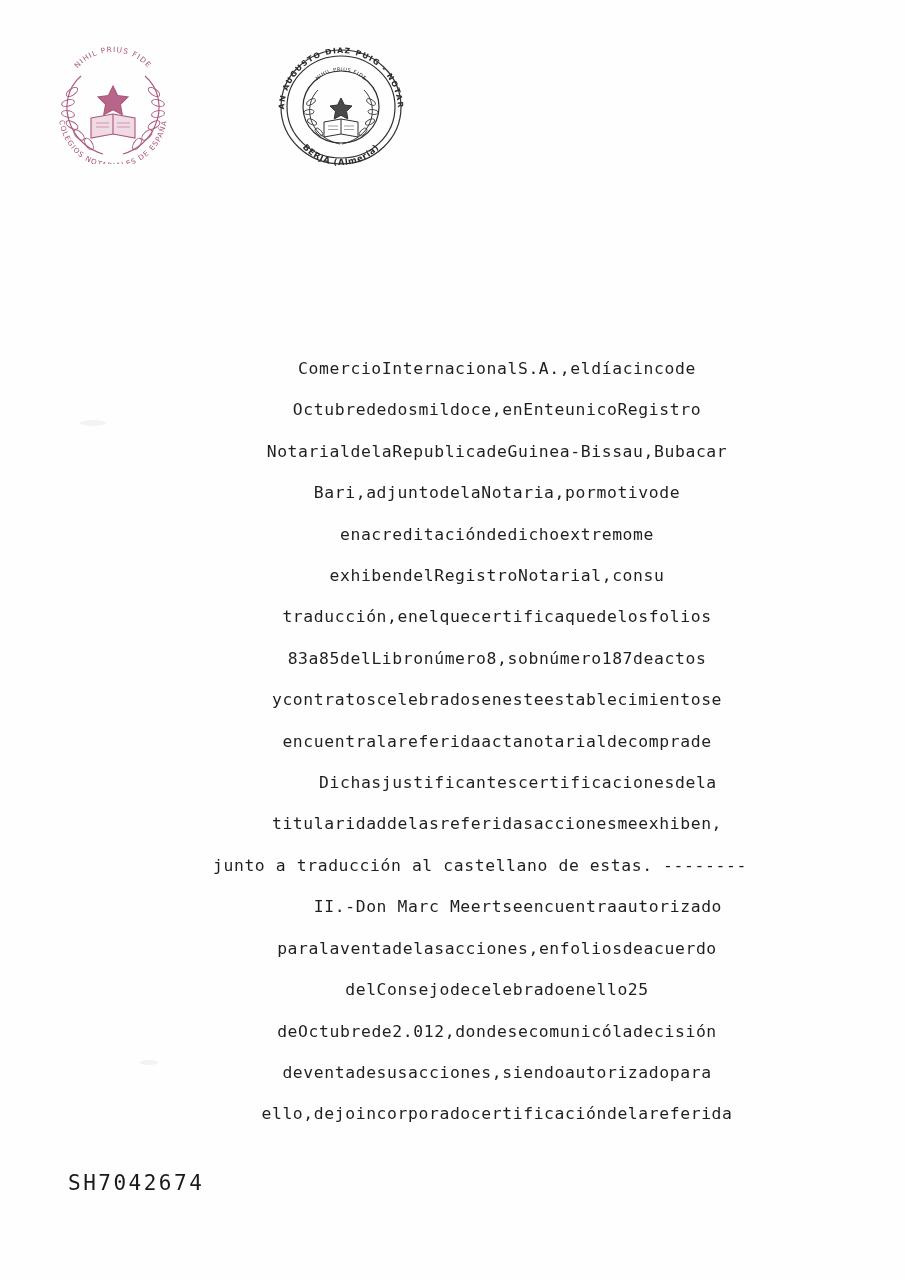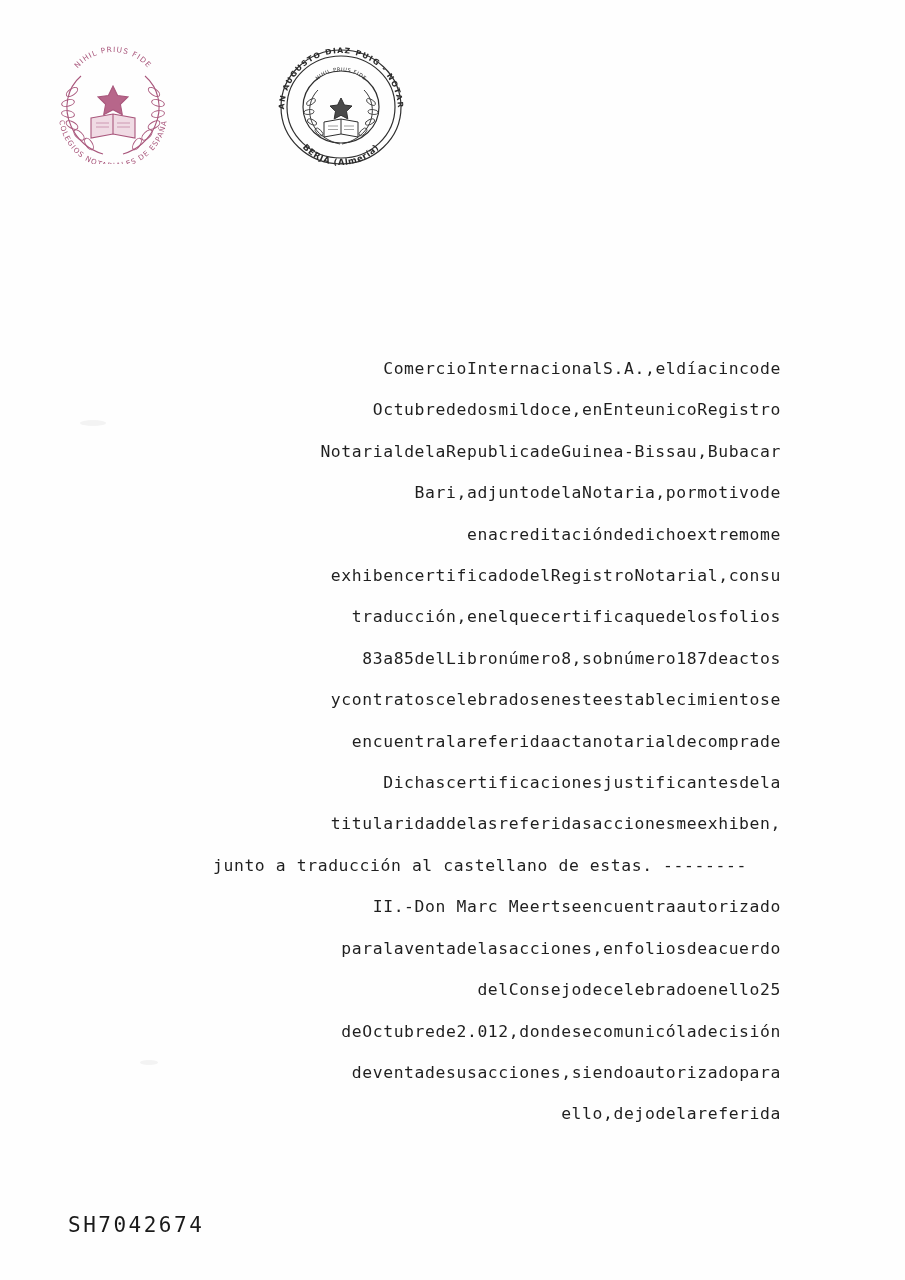--- a/index.html
+++ b/index.html
@@ -53,39 +53,39 @@
     top: 348px;
     width: 568px;
   }
 
   .para {
     margin: 0;
   }
 
   .line {
     display: flex;
-    justify-content: flex-end;
+    justify-content: center;
     font-size: 16.4px;
     line-height: 41.4px;
     letter-spacing: 0.6px;
     white-space: pre;
     color: #1f1f1f;
   }
   .line.last {
     justify-content: flex-start;
   }
   .line > span {
     white-space: pre;
   }
 
   
   .footer-code {
     position: absolute;
     left: 68px;
-    top: 1213px;
+    top: 1171px;
     font-family: "DejaVu Sans Mono", monospace;
     font-size: 21px;
     letter-spacing: 2.5px;
     color: #1a1a1a;
   }
 
   
   .smudge {
     position: absolute;
     background: #e9e9e9;
@@ -194,36 +194,36 @@
     </div>
   </div>
 
   <div class="doc-body" id="doc-body">
       <div class="para">
         <div class="line"><span>Comercio</span><span>Internacional</span><span>S.A.,</span><span>el</span><span>día</span><span>cinco</span><span>de</span></div>
         <div class="line"><span>Octubre</span><span>de</span><span>dos</span><span>mil</span><span>doce,</span><span>en</span><span>Ente</span><span>unico</span><span>Registro</span></div>
         <div class="line"><span>Notarial</span><span>de</span><span>la</span><span>Republica</span><span>de</span><span>Guinea-Bissau,</span><span>Bubacar</span></div>
         <div class="line"><span>Bari,</span><span>adjunto</span><span>de</span><span>la</span><span>Notaria,</span><span>por</span><span>motivo</span><span>de</span></div>
         <div class="line"><span>en</span><span>acreditación</span><span>de</span><span>dicho</span><span>extremo</span><span>me</span></div>
-        <div class="line"><span>exhiben</span><span>certificado</span><span>del</span><span>Registro</span><span>Notarial,</span><span>con</span><span>su</span></div>
+        <div class="line"><span>exhiben</span><span>del</span><span>Registro</span><span>Notarial,</span><span>con</span><span>su</span></div>
         <div class="line"><span>traducción,</span><span>en</span><span>el</span><span>que</span><span>certifica</span><span>que</span><span>de</span><span>los</span><span>folios</span></div>
         <div class="line"><span>83</span><span>a</span><span>85</span><span>del</span><span>Libro</span><span>número</span><span>8,</span><span>sob</span><span>número</span><span>187</span><span>de</span><span>actos</span></div>
         <div class="line"><span>y</span><span>contratos</span><span>celebrados</span><span>en</span><span>este</span><span>establecimiento</span><span>se</span></div>
         <div class="line"><span>encuentra</span><span>la</span><span>referida</span><span>acta</span><span>notarial</span><span>de</span><span>compra</span><span>de</span></div>
       </div>
       <div class="para">
-        <div class="line"><span>    Dichas</span><span>certificaciones</span><span>justificantes</span><span>de</span><span>la</span></div>
+        <div class="line"><span>    Dichas</span><span>justificantes</span><span>certificaciones</span><span>de</span><span>la</span></div>
         <div class="line"><span>titularidad</span><span>de</span><span>las</span><span>referidas</span><span>acciones</span><span>me</span><span>exhiben,</span></div>
         <div class="line last"><span>junto a traducción al castellano de estas. --------</span></div>
       </div>
       <div class="para">
         <div class="line"><span>    II.-</span><span>Don Marc Meert</span><span>se</span><span>encuentra</span><span>autorizado</span></div>
         <div class="line"><span>para</span><span>la</span><span>venta</span><span>de</span><span>las</span><span>acciones,</span><span>en</span><span>folios</span><span>de</span><span>acuerdo</span></div>
         <div class="line"><span>del</span><span>Consejo</span><span>de</span><span>celebrado</span><span>en</span><span>ello</span><span>25</span></div>
         <div class="line"><span>de</span><span>Octubre</span><span>de</span><span>2.012,</span><span>donde</span><span>se</span><span>comunicó</span><span>la</span><span>decisión</span></div>
         <div class="line"><span>de</span><span>venta</span><span>de</span><span>sus</span><span>acciones,</span><span>siendo</span><span>autorizado</span><span>para</span></div>
-        <div class="line"><span>ello,</span><span>dejo</span><span>de</span><span>la</span><span>referida</span></div>
+        <div class="line"><span>ello,</span><span>dejo</span><span>incorporado</span><span>certificación</span><span>de</span><span>la</span><span>referida</span></div>
       </div>
     </div>
 
   <div class="footer-code">SH7042674</div>
 
 </div>
 
 </body></html>

